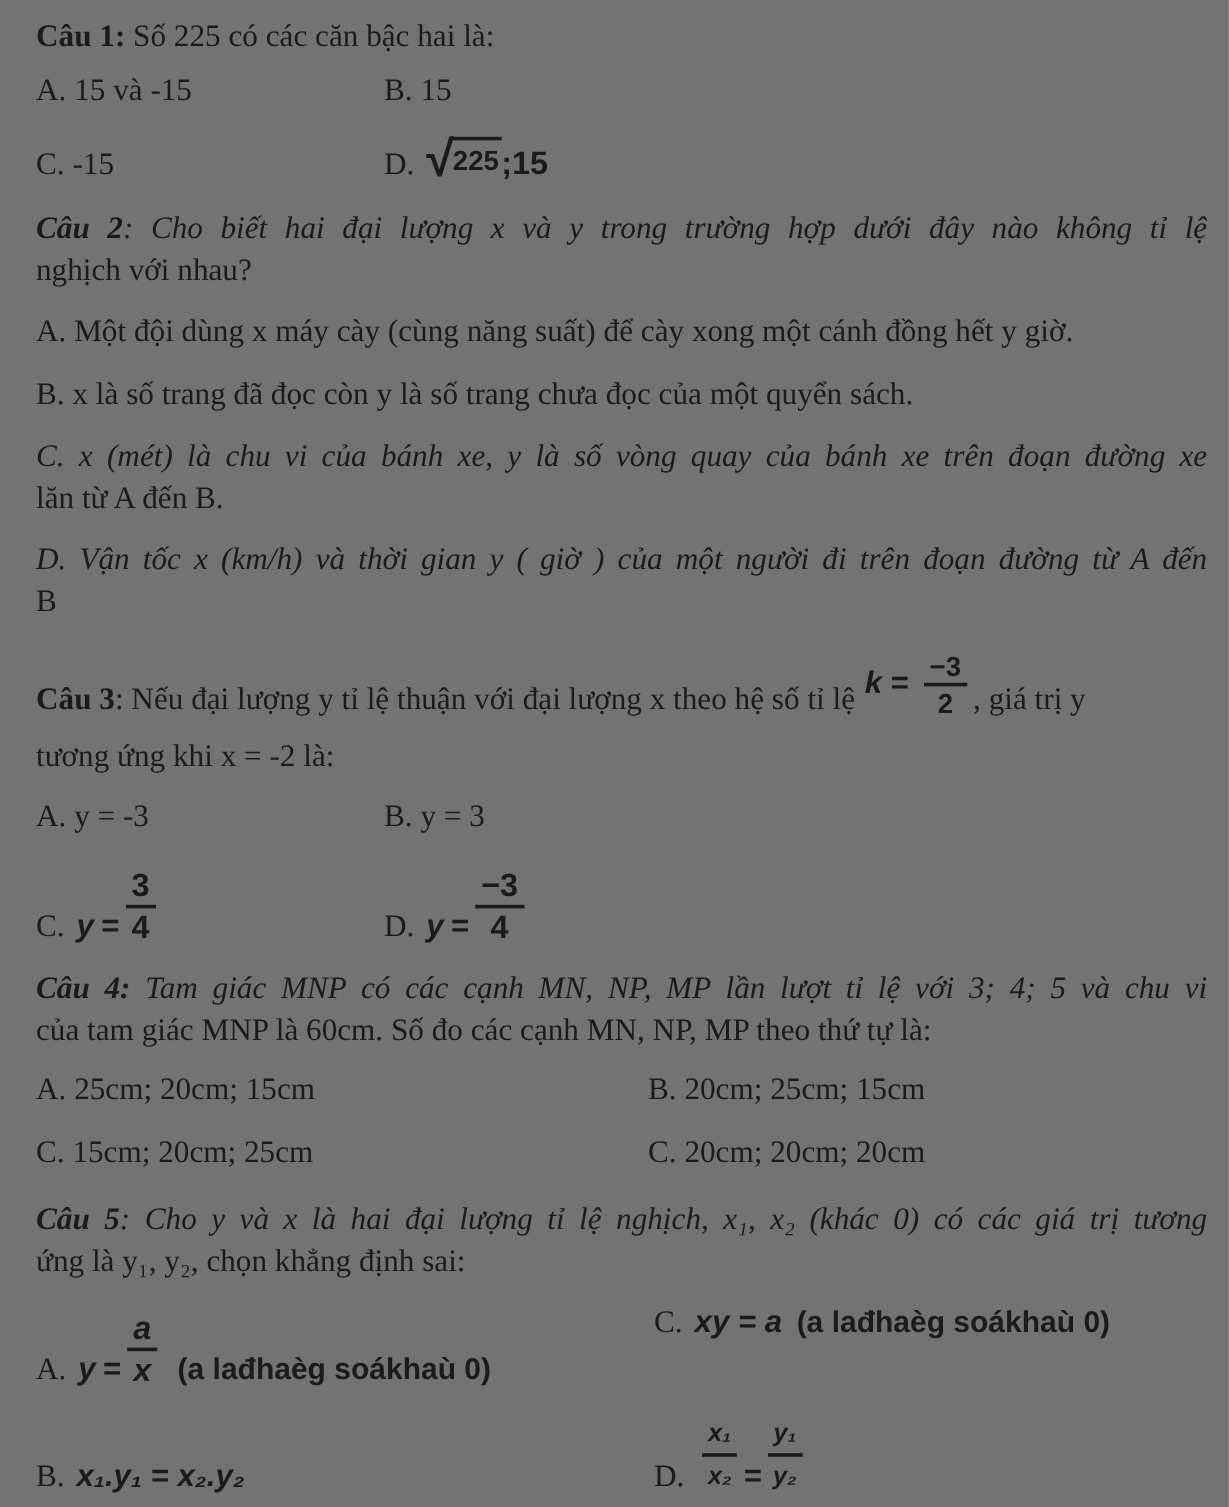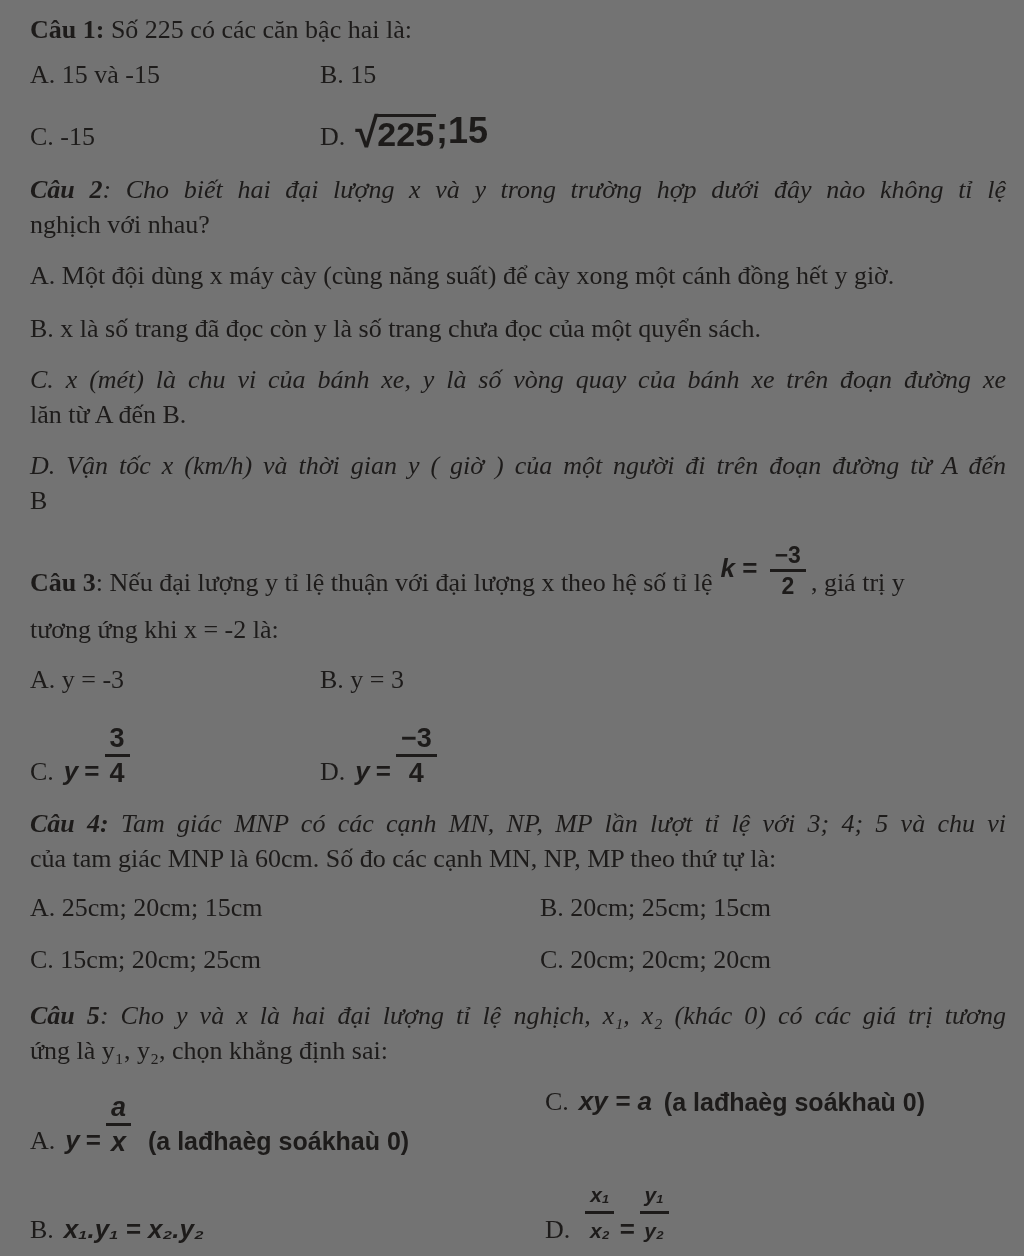--- a/index.html
+++ b/index.html
@@ -27,21 +27,21 @@
   .eq{font-family:"Liberation Sans","DejaVu Sans",sans-serif;font-weight:bold;font-size:26px;}
   .mvar{font-style:italic;}
   .frac{display:inline-flex;flex-direction:column;align-items:center;vertical-align:middle;margin:0 5px;}
   .frac .num{border-bottom:3px solid #1d1b1a;padding:0 5px 2px;}
   .frac .den{padding-top:2px;}
   .frac-sm .num,.frac-sm .den{font-size:23px;line-height:24px;}
   .frac-md .num,.frac-md .den{font-size:27px;line-height:28px;}
   .frac-lg .num,.frac-lg .den{font-size:21px;line-height:29px;}
   .sqrt{display:inline-flex;align-items:flex-start;}
   .sqrt-sym{font-size:42px;line-height:38px;font-weight:bold;}
-  .sqrt-top{border-top:3px solid #1d1b1a;font-size:34px;line-height:32px;margin-left:-3px;padding:1px 2px 0 2px;}
+  .sqrt-top{border-top:3px solid #1d1b1a;font-size:23px;line-height:32px;margin-left:-3px;padding:1px 2px 0 2px;}
   .note{font-size:25px;margin-left:12px;}
   .gap8{margin-left:8px;}
   .gap6{margin-left:6px;}
 </style>
 </head>
 <body style="background: rgb(245, 243, 241);">
 
 <div class="page" style="background: #737373; color: rgb(29, 27, 26);">
 
   <div class="abs w nline" style="top:12px">
@@ -54,21 +54,21 @@
   </div>
 
   <div class="abs w row" style="top:100px;height:52px">
     <div class="col290">C. -15</div>
     <div class="row">
       <span class="lbl">D.</span>
       <span class="sqrt eq">
         <span class="sqrt-sym">√</span>
         <span class="sqrt-top">225</span>
       </span>
-      <span class="eq" style="font-size:36px">;15</span>
+      <span class="eq" style="font-size:27px">;15</span>
     </div>
   </div>
 
   <div class="abs w" style="top:172px">
     <div class="jline">
       <span class="bold">Câu 2</span><span>: Cho biết hai đại lượng x và y trong trường hợp dưới đây nào không tỉ lệ</span>
     </div>
     <div class="nline">nghịch với nhau?</div>
   </div>
 

